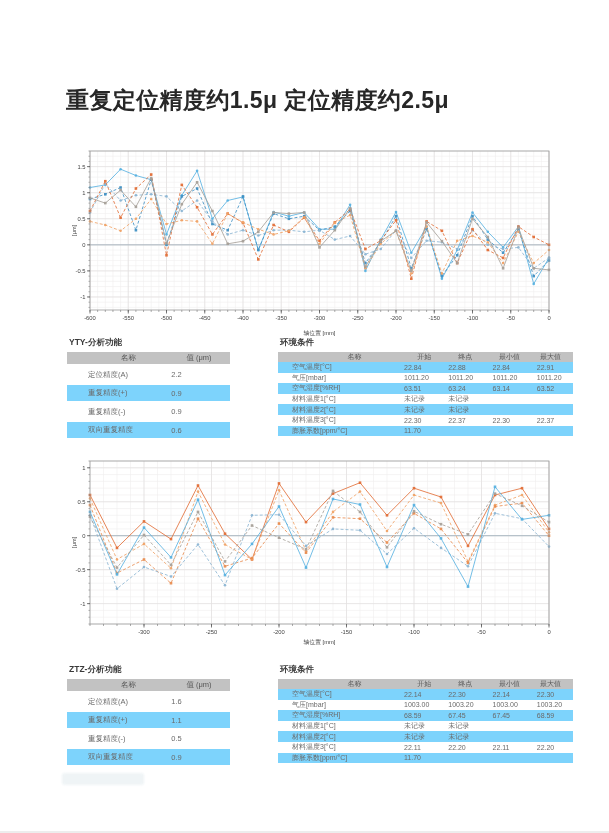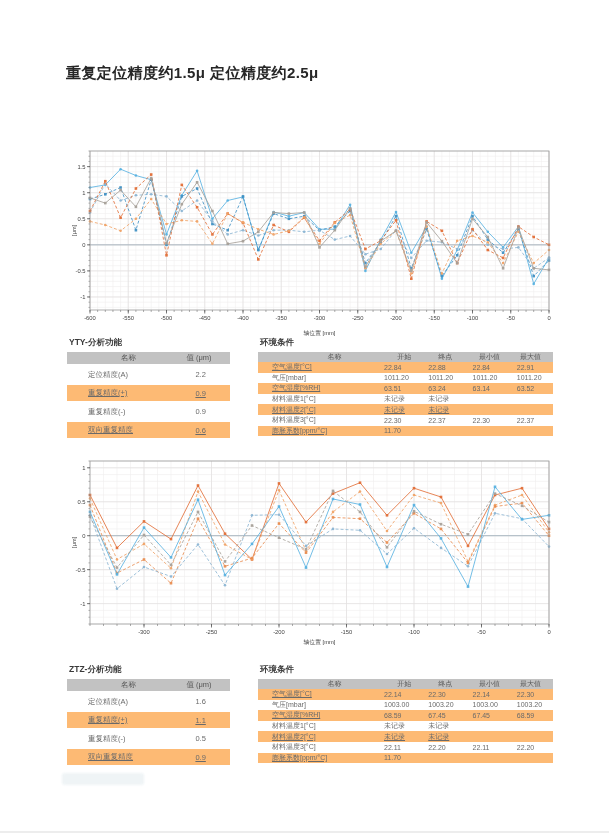--- a/index.html
+++ b/index.html
@@ -6,48 +6,48 @@
   .page{
     position:relative;
     width:609px;height:833px;
     background:#ffffff;
     overflow:hidden;
     font-family:"Liberation Sans", sans-serif;
     border-bottom:2px solid #ededed;
     box-sizing:border-box;
   }
   .main-title{
-    position:absolute;left:66px;top:54px;
-    font-size:15px;font-weight:800;color:#272727;
+    position:absolute;left:66px;top:70px;
+    font-size:23px;font-weight:800;color:#272727;
     letter-spacing:0.4px;white-space:nowrap;
   }
   .chart-svg{position:absolute;left:70px;}
   #chart1{top:143px;}
   #chart2{top:452px;}
   .tables-row{
     position:absolute;left:67px;width:486px;
-    display:flex;align-items:flex-start;
+    display:flex;align-items:flex-start;gap:20px;
   }
   #tables1{top:337px;}
   #tables2{top:664px;}
   .tblock-analysis{width:163px;margin-right:28px;flex:none;}
   .tblock-env{width:295px;flex:none;}
   .tbl-title{
     font-size:8.5px;font-weight:bold;color:#3a3a3a;
     margin:0 0 4px 2px;line-height:11px;white-space:nowrap;
   }
   .dtable{width:100%;}
   .trow{display:grid;align-items:center;color:#6a6a6a;}
-  .trow.gray{background:#fdba74;text-decoration:underline;}
+  .trow.gray{background:#7dd3fc;}
   .trow.thead{background:#c2c2c2;color:#565656;padding-left:22px;}
   .analysis .trow{grid-template-columns:56% 44%;height:16px;margin-bottom:2.5px;font-size:7.5px;}
   .analysis .trow.thead{height:12px;}
   .analysis .trow div{white-space:nowrap;overflow:hidden;}
   .analysis .trow .c0{padding-left:21px;}
-  .analysis .trow .c1{padding-left:13px;text-align:center;}
+  .analysis .trow .c1{padding-left:13px;}
   .analysis .trow.thead .c0,.analysis .trow.thead .c1{padding:0;text-align:center;}
   .env .trow{grid-template-columns:40% 15% 15% 15% 15%;height:10.6px;font-size:7px;}
   .env .trow.thead{height:10px;}
   .env .trow div{white-space:nowrap;overflow:hidden;}
   .env .trow .c0{padding-left:14px;}
   .env .trow div:not(.c0){padding-left:8px;}
   .env .trow.thead .c0{padding:0;text-align:center;}
   .faint-watermark{
     position:absolute;left:62px;top:773px;width:82px;height:12px;
     background:rgba(155,184,200,0.16);border-radius:2px;filter:blur(1px);

